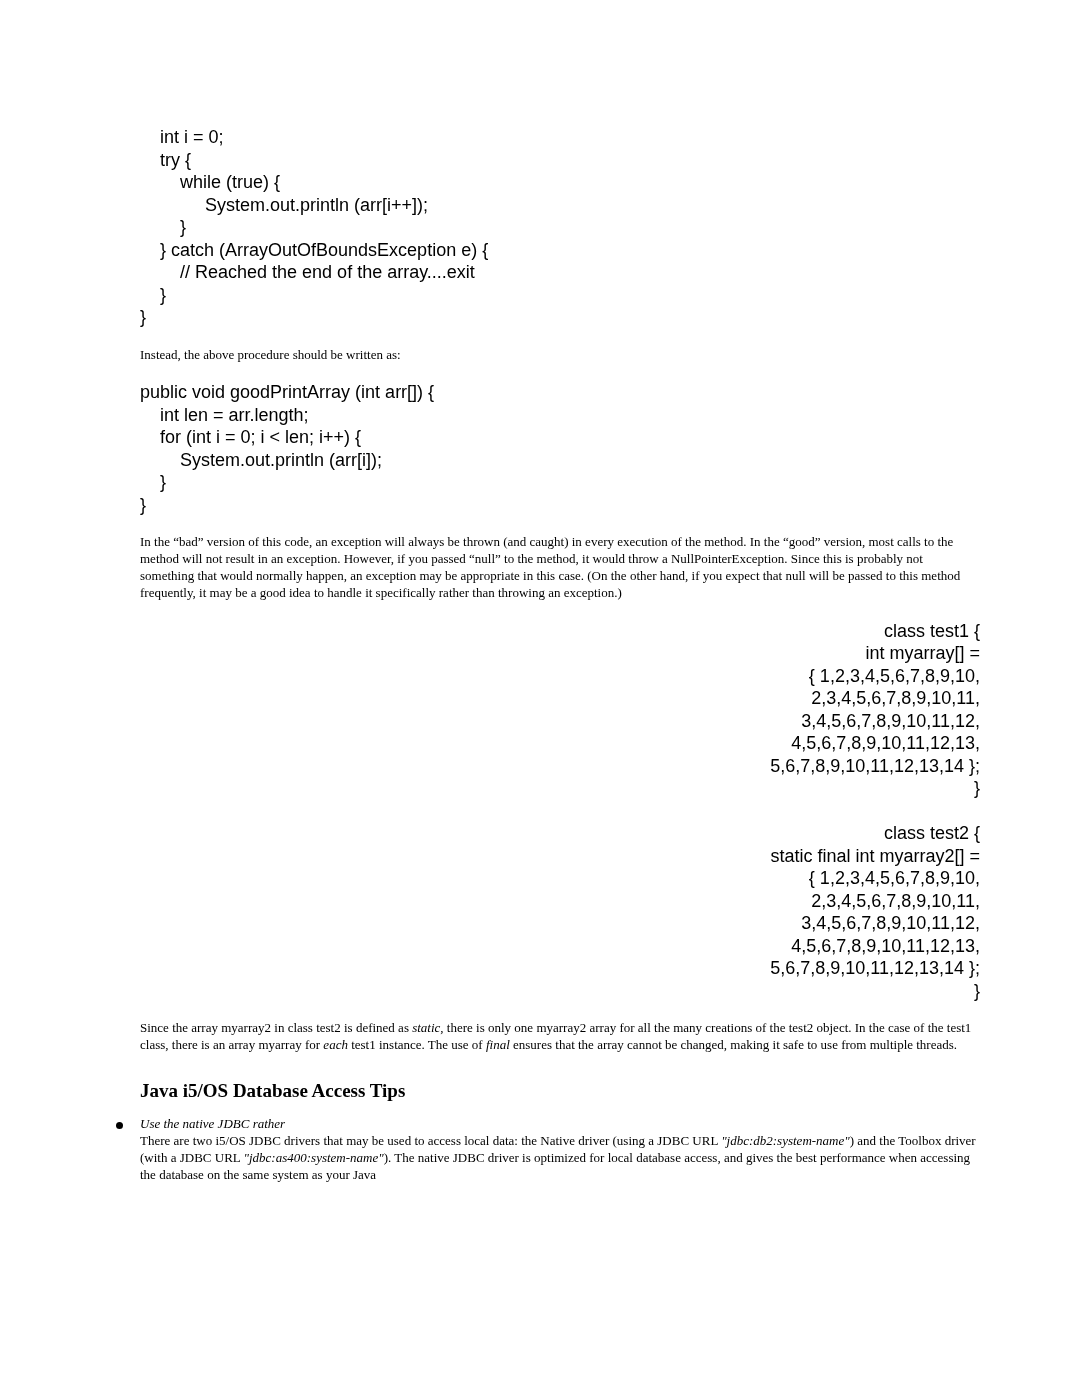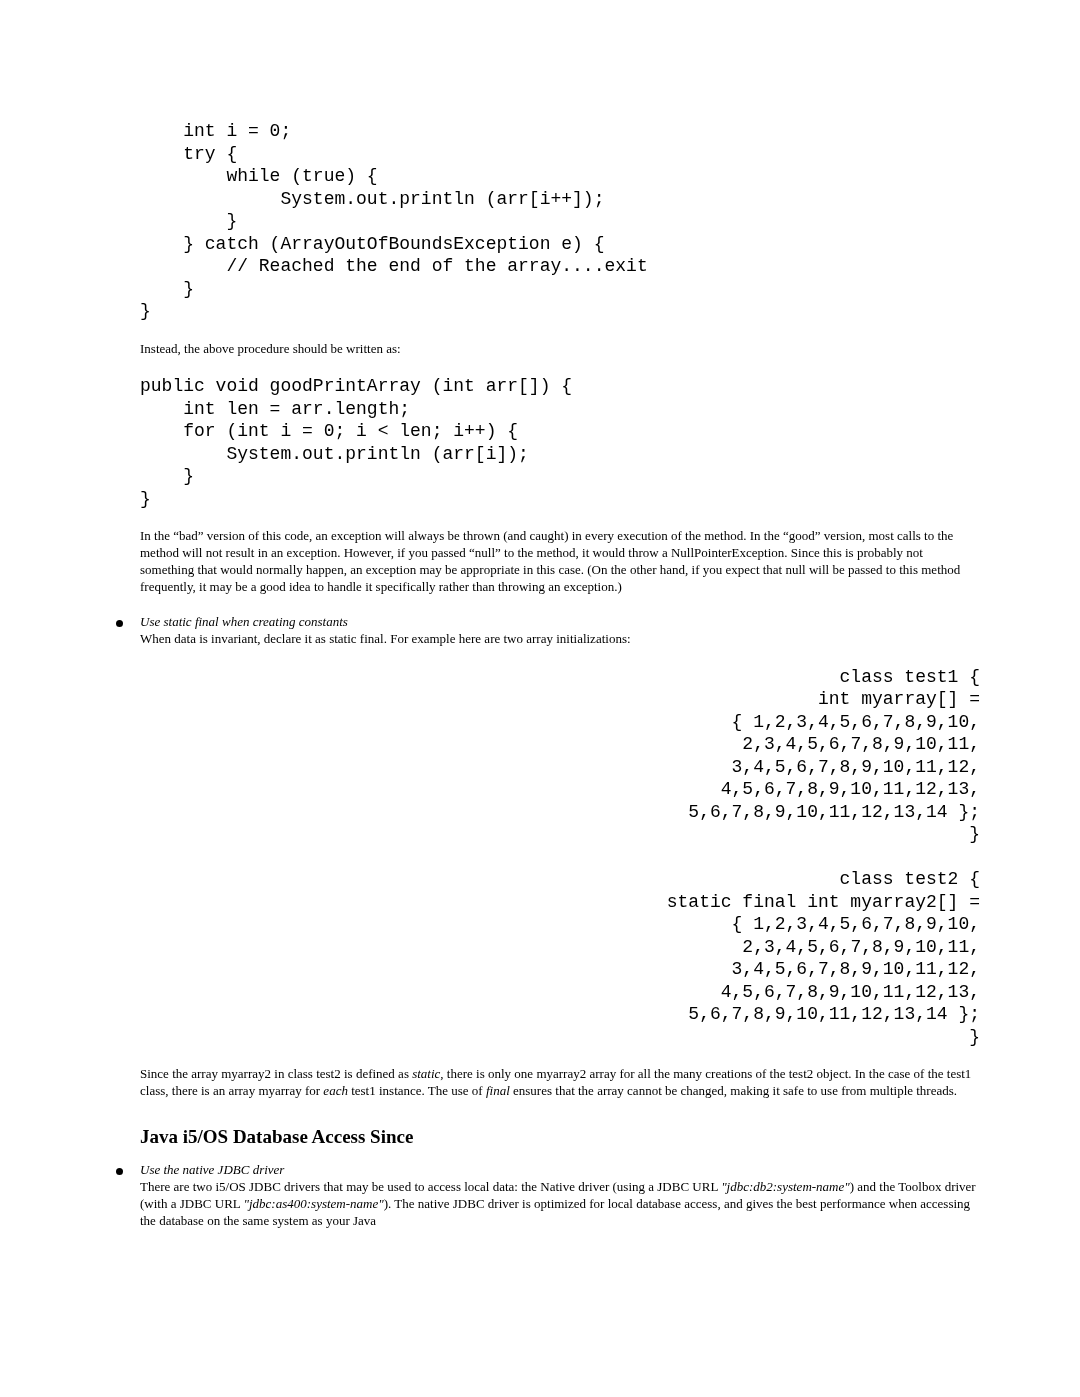--- a/index.html
+++ b/index.html
@@ -11,25 +11,25 @@
     width: 1080px;
   }
   .page {
     box-sizing: border-box;
     width: 1080px;
     min-height: 1397px;
     padding: 110px 100px 50px 140px;
     position: relative;
   }
   .code {
-    font-family: Liberation Mono, monospace;
+    font-family: Liberation Sans, sans-serif;
     font-size: 18px;
     line-height: 1.25;
     white-space: pre;
-    margin: 10px 0 18px 0;
+    margin: 16px 0 18px 0;
   }
   .para {
     font-size: 13px;
     line-height: 1.3;
     margin: 0 0 18px 0;
   }
   .bullet-item {
     position: relative;
     padding-left: 28px;
   }
@@ -75,25 +75,20 @@
 
   <pre class="code">public void goodPrintArray (int arr[]) {
     int len = arr.length;
     for (int i = 0; i &lt; len; i++) {
         System.out.println (arr[i]);
     }
 }</pre>
 
   <p class="para">In the “bad” version of this code, an exception will always be thrown (and caught) in every execution of the method.  In the “good” version, most calls to the method will not result in an exception. However, if you passed “null” to the method, it would throw a NullPointerException.  Since this is probably not something that would normally happen, an exception  may be appropriate in this case. (On the other hand, if you expect that null will be passed to this method frequently, it may be a good idea to handle it specifically rather than throwing an exception.)</p>
 
-  <div class="para bullet-item" style="position:relative; padding-left:0;">
-    <span class="bullet-dot outdent"></span>
-    <span class="italic">Use static final when creating constants</span><br>
-    <span>When data is invariant, declare it as static final. For example here are two array initializations:</span>
-  </div>
 
   <pre class="code indented">class test1 {
      int myarray[] =
               { 1,2,3,4,5,6,7,8,9,10,
                 2,3,4,5,6,7,8,9,10,11,
                 3,4,5,6,7,8,9,10,11,12,
                 4,5,6,7,8,9,10,11,12,13,
                 5,6,7,8,9,10,11,12,13,14 };
 }
 
@@ -103,21 +98,21 @@
                 2,3,4,5,6,7,8,9,10,11,
                 3,4,5,6,7,8,9,10,11,12,
                 4,5,6,7,8,9,10,11,12,13,
                 5,6,7,8,9,10,11,12,13,14 };
 }</pre>
 
   <p class="para">
     <span>Since the array myarray2 in class test2 is defined as </span><span class="italic">static</span><span>, there is only one myarray2 array for all the many creations of the test2 object. In the case of the test1 class, there is an array myarray for </span><span class="italic">each</span><span> test1 instance.  The use of </span><span class="italic">final</span><span> ensures that the array cannot be changed, making it safe to use from multiple threads.</span>
   </p>
 
-  <div class="section-heading">Java i5/OS Database Access Since</div>
+  <div class="section-heading">Java i5/OS Database Access Tips</div>
 
   <div class="para bullet-item" style="position:relative; padding-left:0;">
     <span class="bullet-dot outdent"></span>
-    <span class="italic">Use the native JDBC driver</span><br>
+    <span class="italic">Use the native JDBC rather</span><br>
     <span>There are two i5/OS JDBC drivers that may be used to access local data:  the Native driver (using a JDBC URL </span><span class="italic">"jdbc:db2:system-name"</span><span>) and the Toolbox driver (with a JDBC URL </span><span class="italic">"jdbc:as400:system-name"</span><span>).  The native JDBC driver is optimized for local database access, and gives the best performance when accessing the database on the same system as your Java</span>
   </div>
 
 </div>
 
 </body></html>

